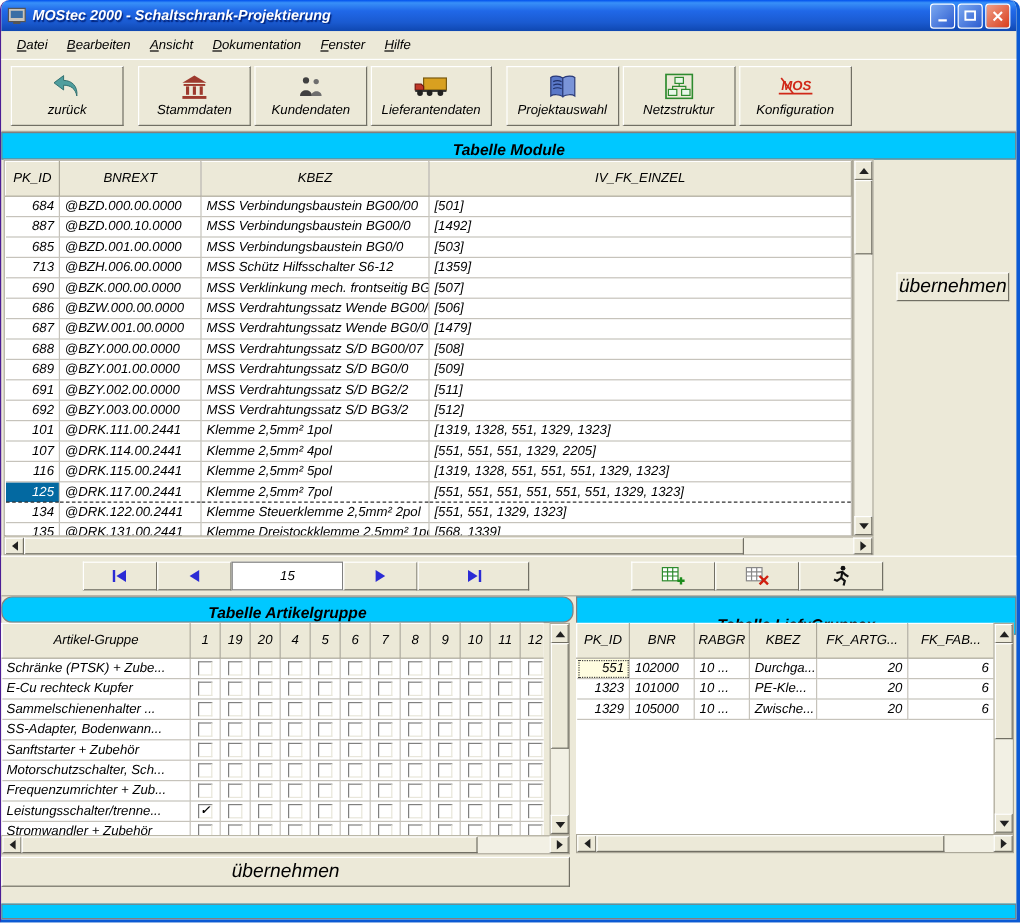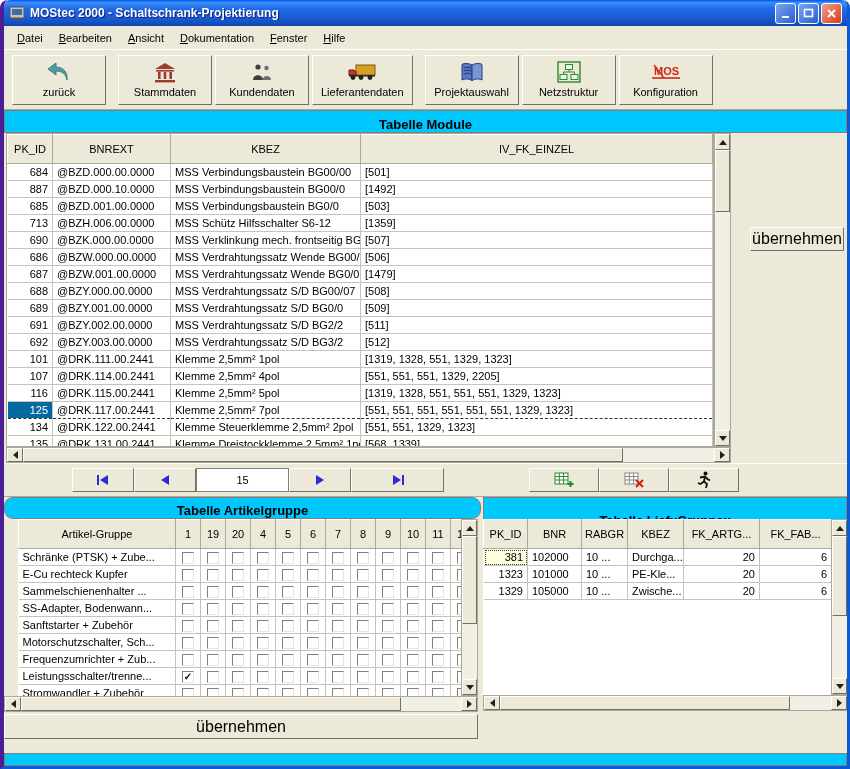--- a/index.html
+++ b/index.html
@@ -1,22 +1,22 @@
 <!DOCTYPE html>
 <html><head>
 <meta charset="utf-8">
 <style>
   * { box-sizing: border-box; margin: 0; padding: 0; }
   html,body { width:850px; height:769px; }
   body { font-family:"Liberation Sans", sans-serif; font-size:11px; color:#000; background:#fff; }
 
   .window {
     position:relative; width:850px; height:769px; background:#ECE9D8;
-    border-left:4px solid #4c1d95; border-right:3px solid #0B5AD4; border-bottom:3px solid #0B5AD4;
-    border-radius:8px 8px 0 0; overflow:hidden;
+    border-left:1px solid #4c1d95; border-right:3px solid #0B5AD4; border-bottom:3px solid #0B5AD4;
+    border-radius:8px 8px 0 0; overflow:hidden;font-style:italic;
   }
 
   
   .titlebar {
     position:absolute; top:0; left:0; right:0; height:26px;
     background:linear-gradient(180deg,#0050EE 0%,#3890F8 9%,#2068E8 35%,#1A5AD0 72%,#0F47B0 100%);
     display:flex; align-items:center; padding:0 5px; border-radius:6px 6px 0 0;
   }
   .title-text { color:#fff; font-weight:bold; font-size:12px; margin-left:5px; flex:1;
     text-shadow:1px 1px 1px #00227A; white-space:nowrap; overflow:hidden; }
@@ -408,21 +408,21 @@
           <path d="M9 5.5 L8 10.5 L11 13 L10 17" stroke="#111" stroke-width="1.8" fill="none"></path>
           <path d="M8 10.5 L4.5 13 L2 12" stroke="#111" stroke-width="1.8" fill="none"></path>
         </svg>
     </div>
   </div>
 
   <div class="band" style="top:497px; left:0; width:477px; height:22px;border-radius:9px;">
     <span>Tabelle Artikelgruppe</span>
   </div>
 
-  <div class="tbl-area" style="top:519px; left:14px; width:452px; height:177px; border:none;">
+  <div class="tbl-area" style="top:519px; left:0; width:452px; height:177px; border:none;">
     <table class="grid" style="width:457px;">
       <colgroup>
         <col style="width:157px">
         <col style="width:25px">
           <col style="width:25px">
           <col style="width:25px">
           <col style="width:25px">
         <col style="width:25px">
           <col style="width:25px">
           <col style="width:25px">
@@ -632,21 +632,21 @@
             <th class="al-c">PK_ID</th>
             <th class="al-c">BNR</th>
             <th class="al-c">RABGR</th>
             <th class="al-c">KBEZ</th>
             <th class="al-c">FK_ARTG...</th>
             <th class="al-c">FK_FAB...</th>
           </tr>
       </thead>
       <tbody>
           <tr>
-            <td class="al-r focus-cell">381</td>
+            <td class="al-r focus-cell">551</td>
             <td class="al-l">102000</td>
             <td class="al-l">10 ...</td>
             <td class="al-l">Durchga...</td>
             <td class="al-r">20</td>
             <td class="al-r">6</td>
           </tr>
           <tr>
             <td class="al-r">1323</td>
             <td class="al-l">101000</td>
             <td class="al-l">10 ...</td>

